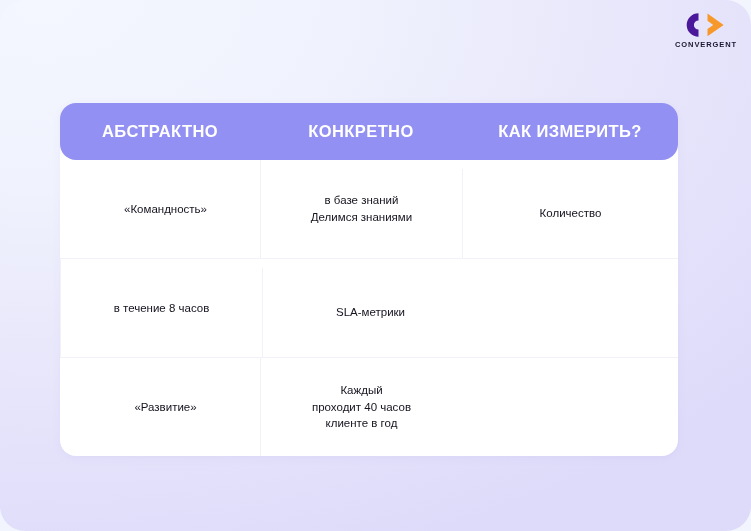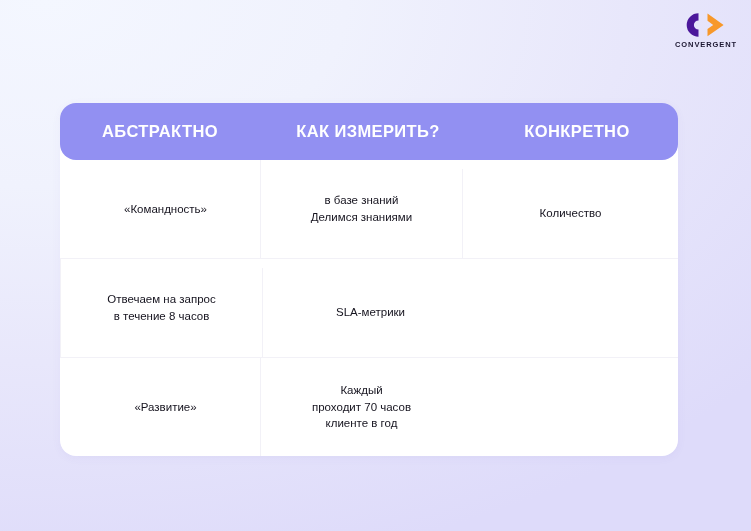--- a/index.html
+++ b/index.html
@@ -14,20 +14,21 @@
     background: #F2F5FE;
   }
 
   .slide {
     position: relative;
     width: 751px;
     height: 531px;
     background:
       radial-gradient(125% 110% at 6% 0%, #F4F7FF 0%, #F0F2FD 32%, #E8E7FB 62%, #DEDBFA 100%);
     overflow: hidden;
+    border-radius: 25px;
   }
 
   
   .logo-block {
     position: absolute;
     right: 14px;
     top: 12px;
     width: 62px;
     display: flex;
     flex-direction: column;
@@ -135,22 +136,22 @@
       <path d="M22.5 1.6 L38.6 12.9 L22.5 24.3 L22.5 17.0 L28.2 12.9 L22.5 8.8 Z" fill="#F7982A"></path>
     </svg>
     <div class="logo-word">CONVERGENT</div>
   </div>
 
   <div class="card">
     <div class="table">
 
       <div class="thead">
         <div class="th c1">АБСТРАКТНО</div>
+        <div class="th c2">КОНКРЕТНО</div>
         <div class="th c3">КАК ИЗМЕРИТЬ?</div>
-        <div class="th c2">КОНКРЕТНО</div>
       </div>
 
       <div class="tbody">
 
         <div class="tr">
           <div class="td c1">
             <span class="cell-text">«Командность»</span>
           </div>
           <div class="td c2">
             <span>
@@ -161,37 +162,36 @@
           <div class="td c3">
             <span>
               <span class="cell-text">Количество</span>
             </span>
           </div>
         </div>
 
         <div class="tr">
           <div class="td c2">
             <span>
-              <span class="cell-text">Отвечаем на запрос</span>
               <span class="cell-text">в течение 8 часов</span>
             </span>
           </div>
           <div class="td c3">
             <span class="cell-text">SLA-метрики</span>
           </div>
         </div>
 
         <div class="tr">
           <div class="td c1">
             <span class="cell-text">«Развитие»</span>
           </div>
           <div class="td c2">
             <span>
               <span class="cell-text">Каждый</span>
-              <span class="cell-text">проходит 70 часов</span>
+              <span class="cell-text">проходит 40 часов</span>
               <span class="cell-text">клиенте в год</span>
             </span>
           </div>
         </div>
 
       </div>
     </div>
   </div>
 
 </div>

